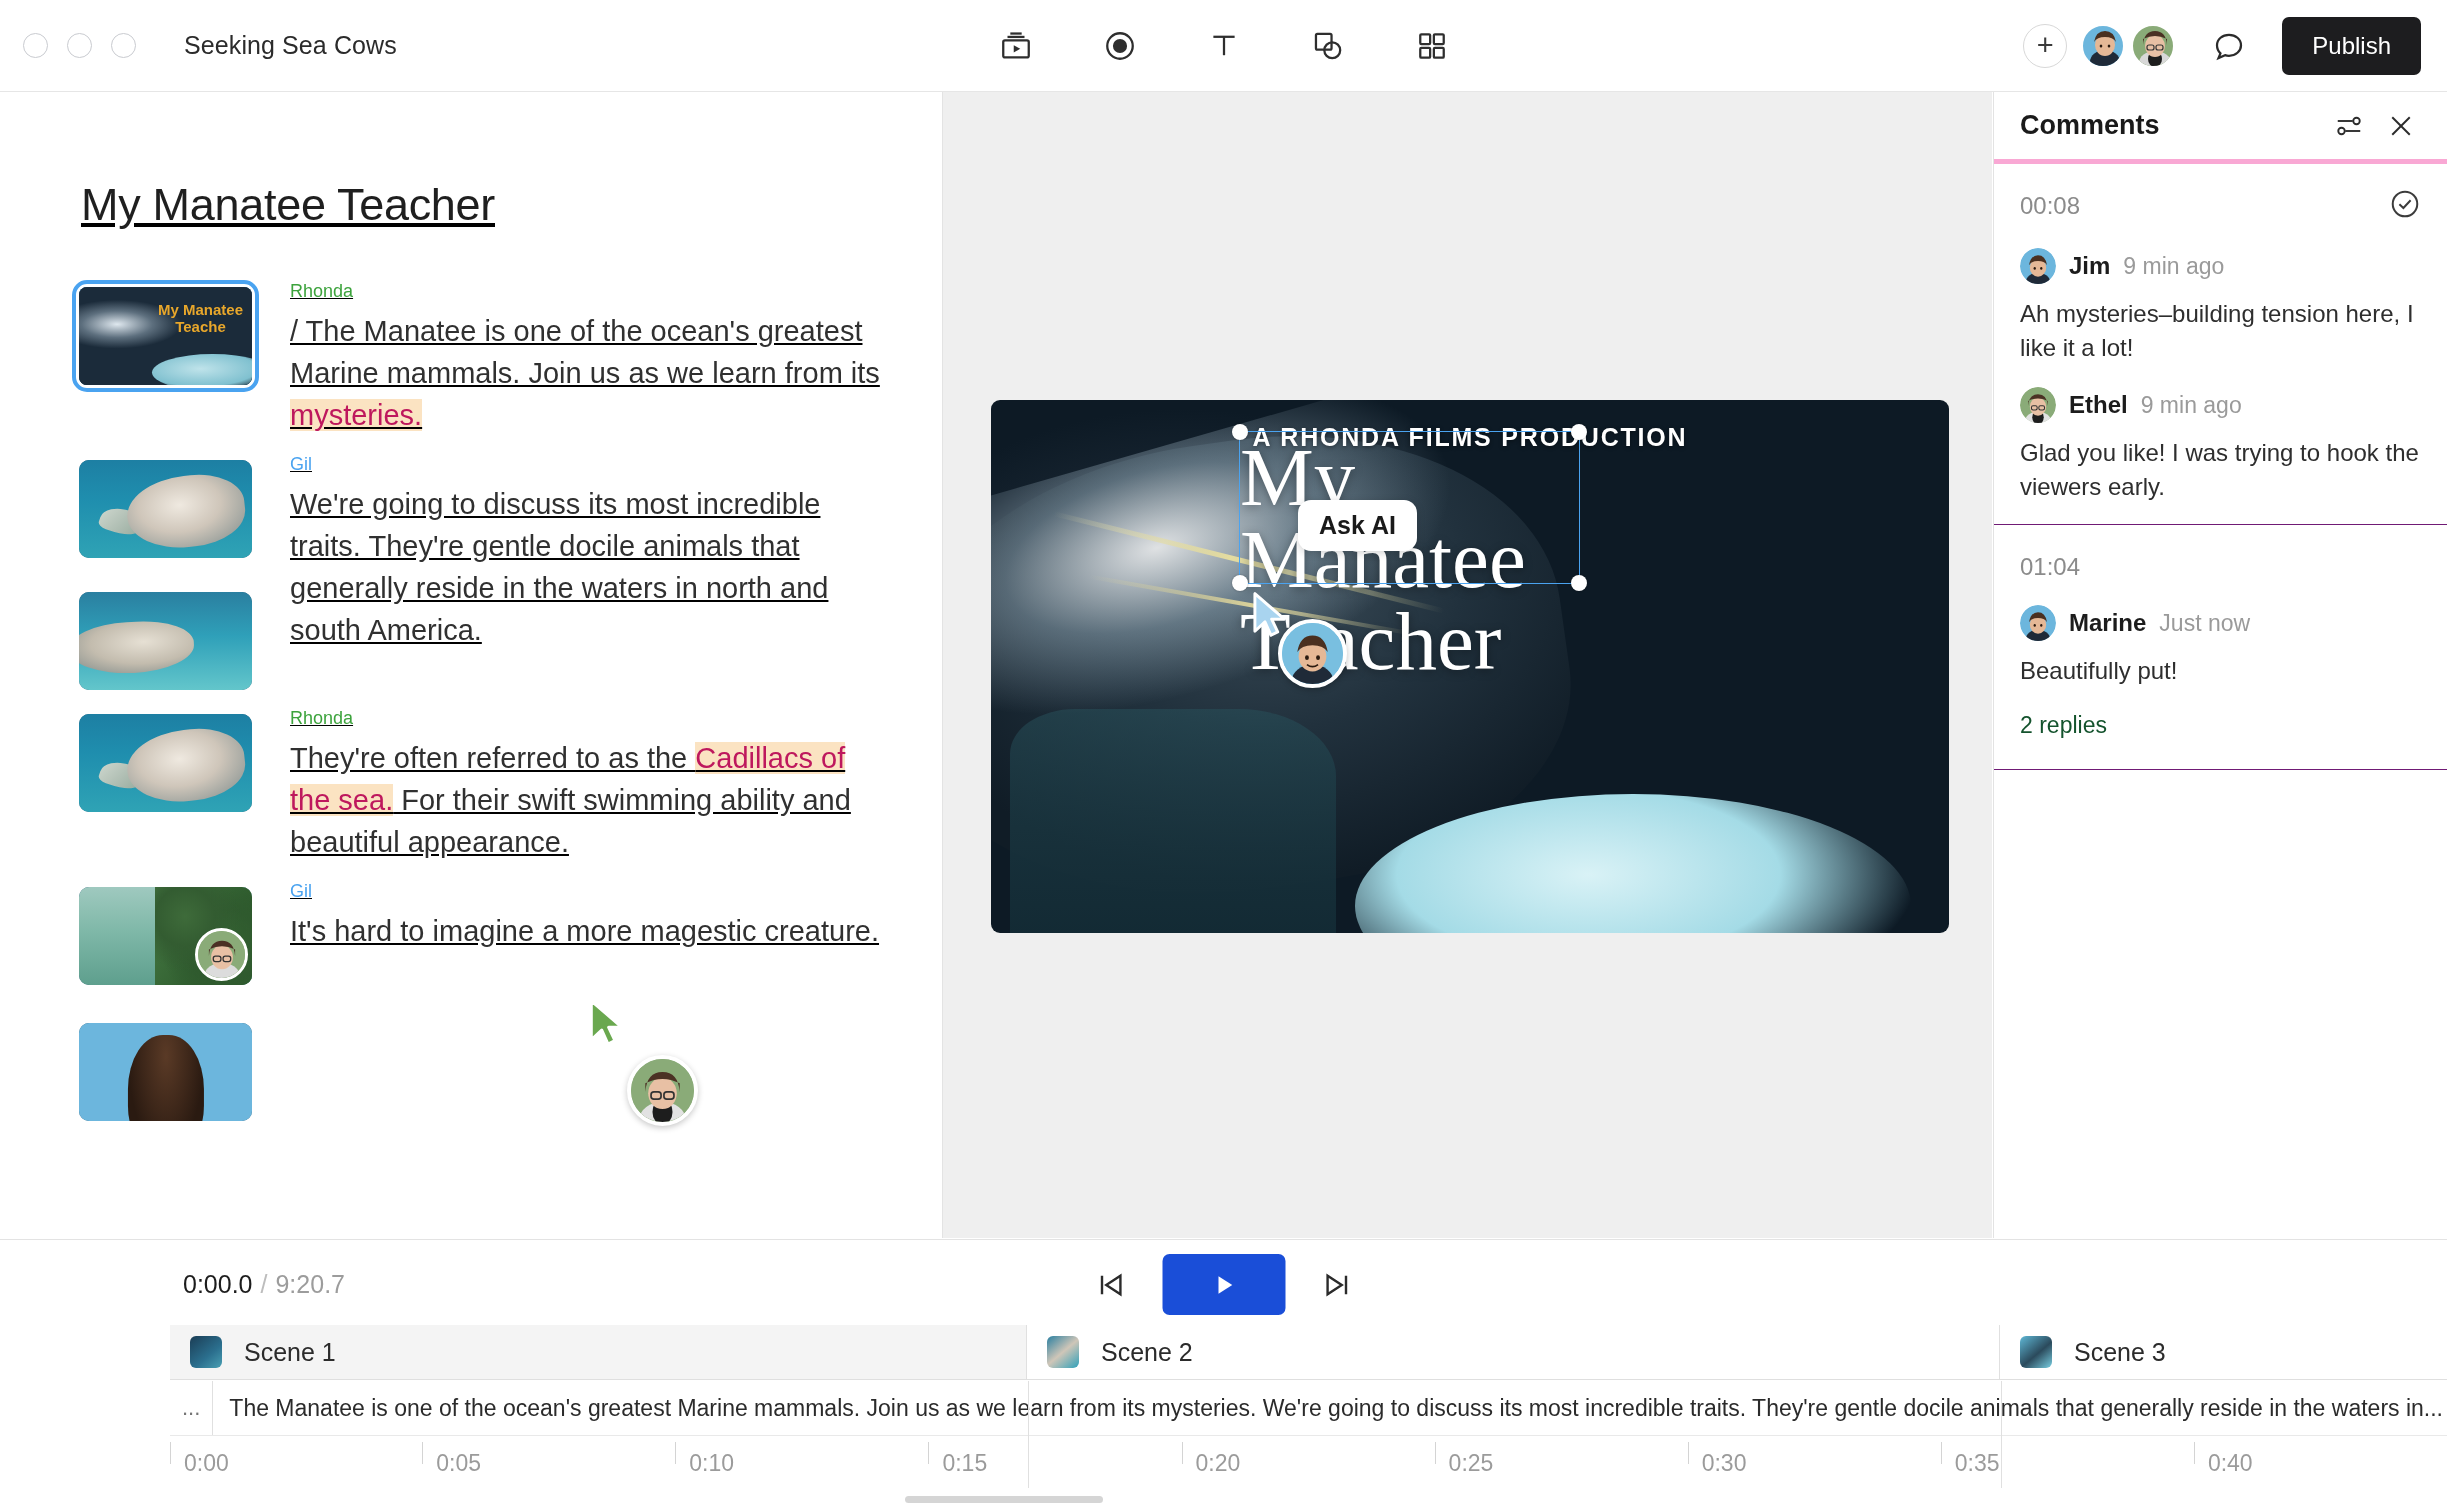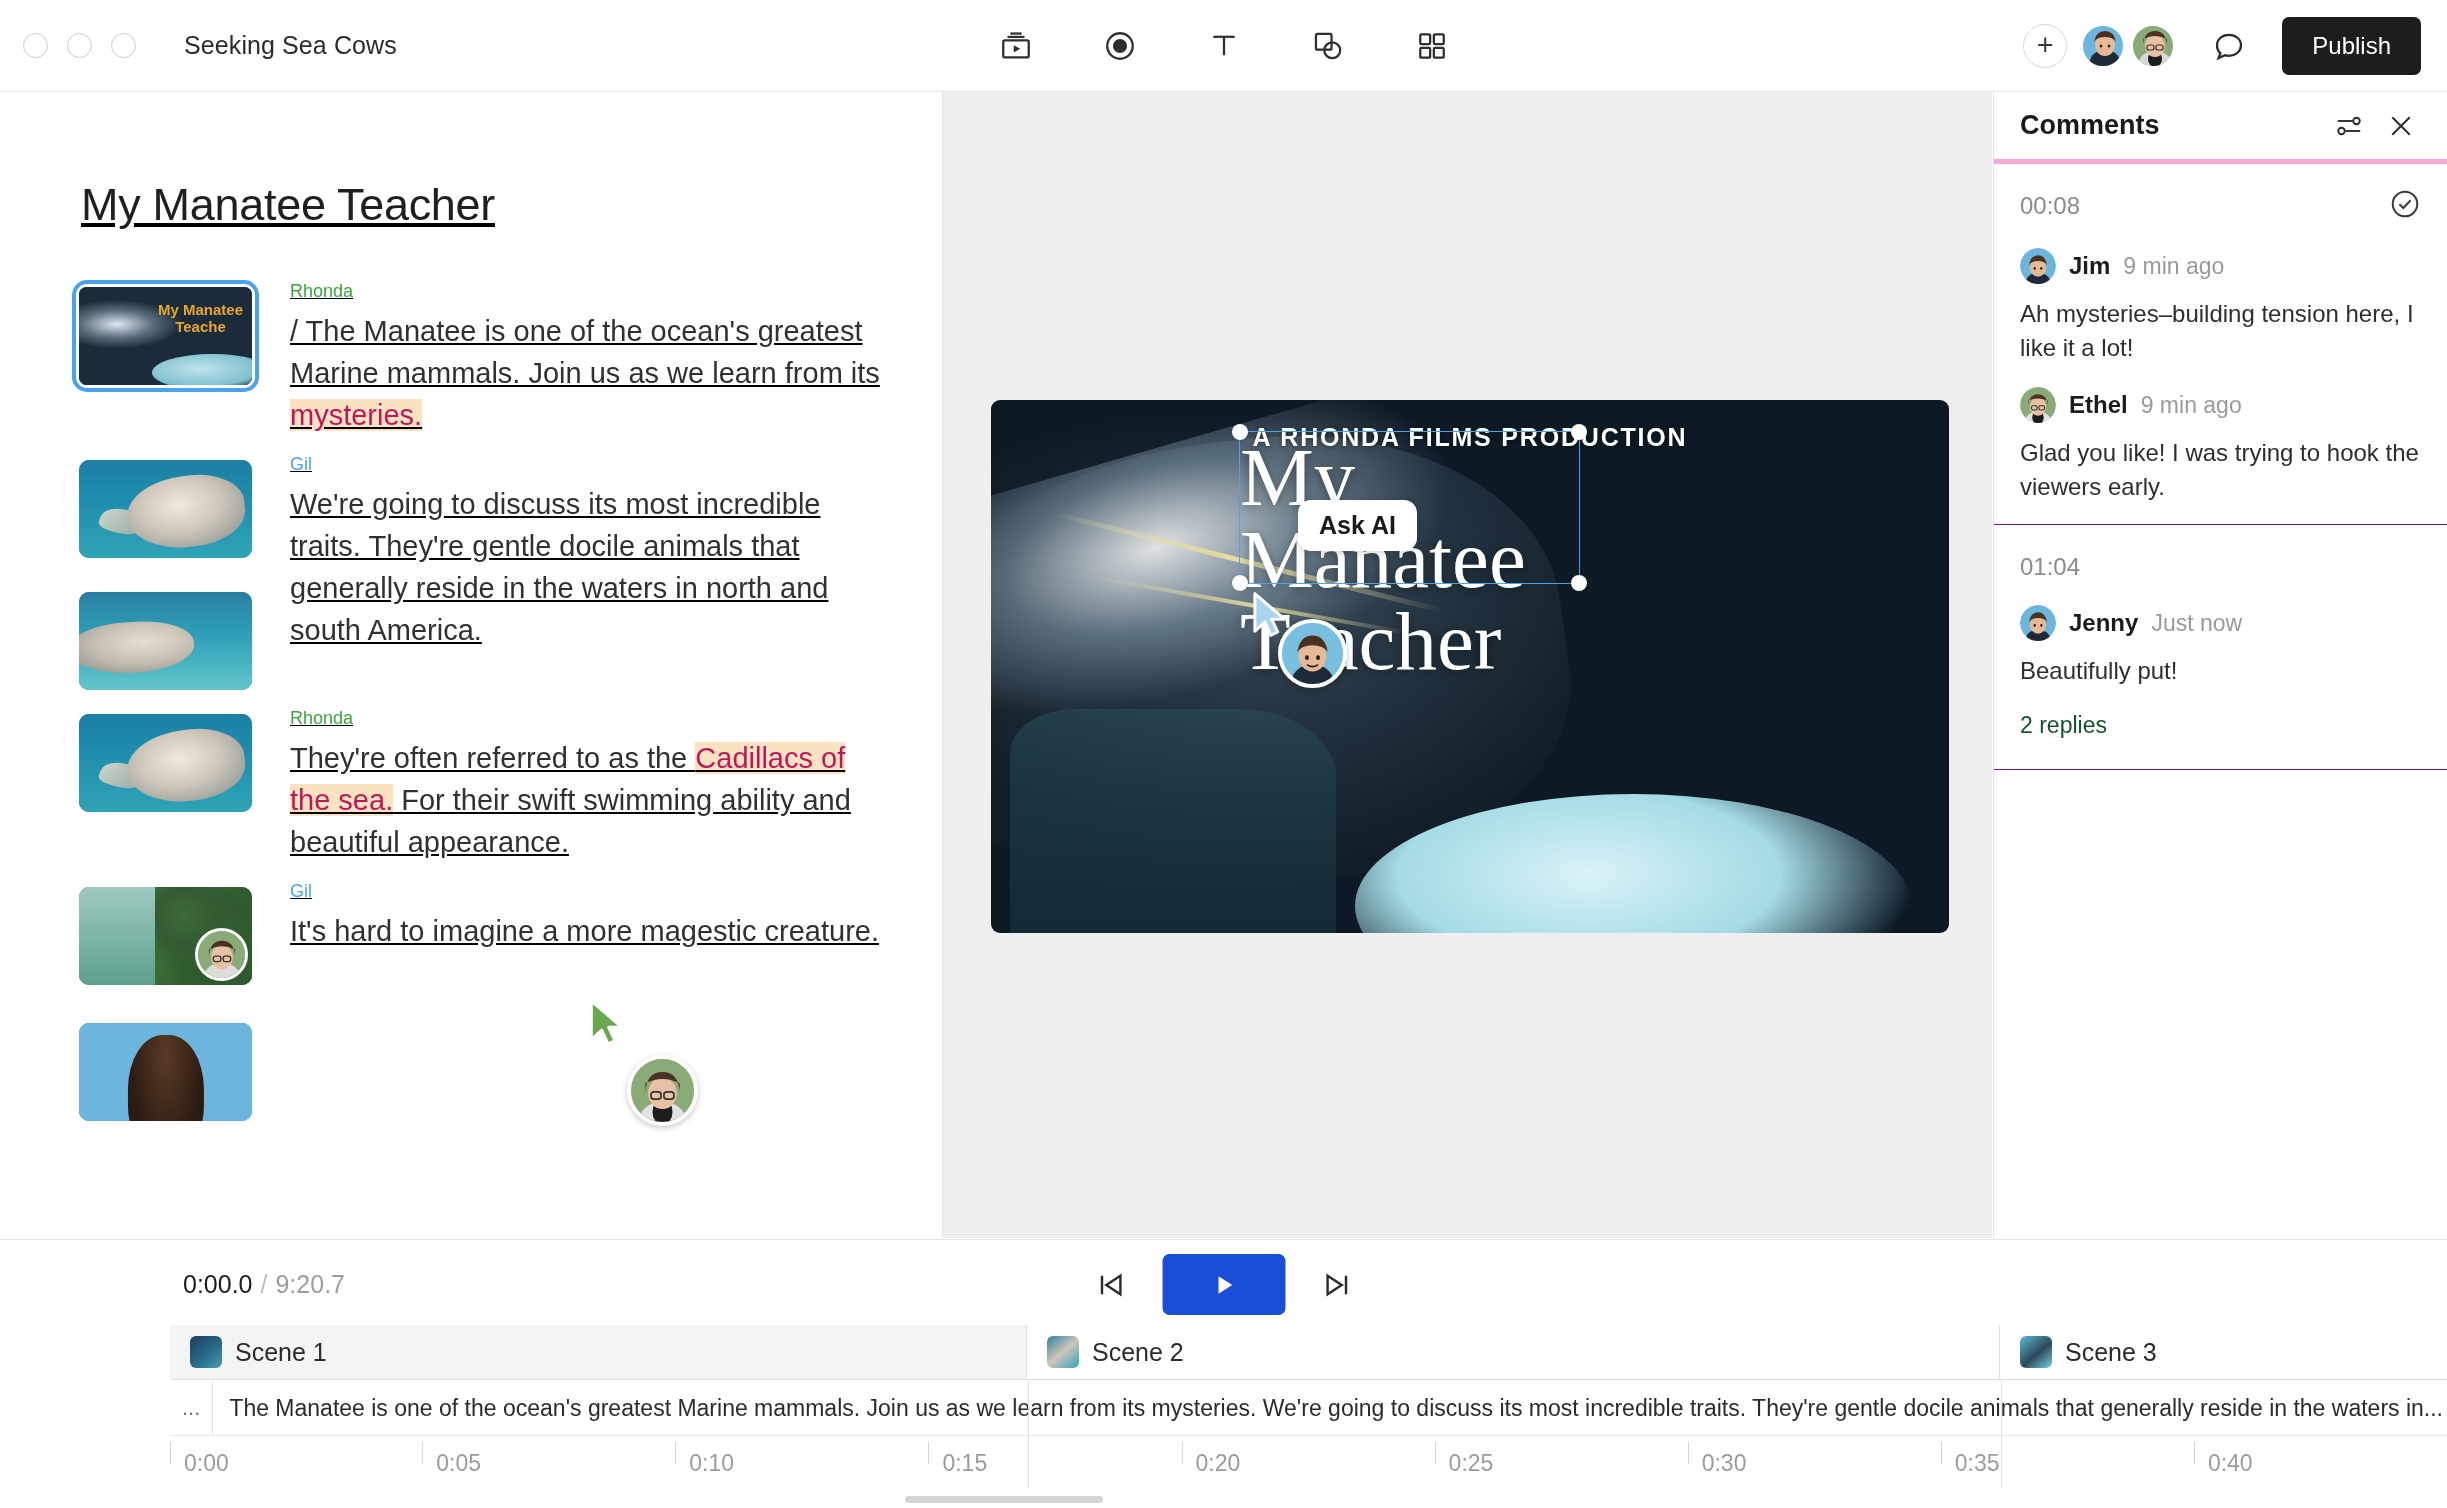--- a/index.html
+++ b/index.html
@@ -281,21 +281,21 @@
   .play-btn {
     width: 123px; height: 61px; background: #1a4ed8; border-radius: 7px;
     display: flex; align-items: center; justify-content: center; border: none; cursor: pointer;
   }
 
   .tl-scenes {
     position: absolute; left: 170px; right: 0; top: 85px; height: 55px;
     display: flex; border-bottom: 1px solid #dfdfdf;
   }
   .scene-tab {
-    display: flex; align-items: center; gap: 13px; padding-left: 20px;
+    display: flex; align-items: center; gap: 22px; padding-left: 20px;
     border-right: 1px solid #e0e0e0; font-size: 25px; color: #2b2b2b;
     cursor: pointer;
   }
   .scene-tab.active { background: #f4f4f4; }
   .scene-thumb {
     width: 32px; height: 32px; border-radius: 6px; overflow: hidden; position: relative; flex: none;
   }
   .st1 { background: linear-gradient(140deg, #1b3d55 0%, #2b6f8e 60%, #4aa0b4 100%); }
   .st2 { background: linear-gradient(140deg, #2a7fa0 0%, #cfc6b8 50%, #2fa0b9 100%); }
   .st3 { background: linear-gradient(140deg, #5fb8d6 0%, #2b4a5c 55%, #79cfe2 100%); }
@@ -633,21 +633,21 @@
           <div class="c-av">
             <svg width="36" height="36" viewBox="0 0 44 44">
               <circle cx="22" cy="22" r="22" fill="#6cb6dd"></circle>
               <ellipse cx="22" cy="42" rx="15" ry="12" fill="#1f2a38"></ellipse>
               <ellipse cx="22" cy="24" rx="10" ry="11" fill="#e5b896"></ellipse>
               <path d="M11 21 Q13 9 22 9 Q31 9 33 21 Q30 16 22 16 Q14 16 11 21Z" fill="#4a3020"></path>
               <ellipse cx="18" cy="25" rx="1.4" ry="1.7" fill="#2a1a10"></ellipse>
               <ellipse cx="26" cy="25" rx="1.4" ry="1.7" fill="#2a1a10"></ellipse>
             </svg>
           </div>
-          <div class="c-name">Jenny</div>
+          <div class="c-name">Marine</div>
           <div class="c-time">Just now</div>
         </div>
         <div class="c-text">Beautifully put!</div>
       </div>
       <div class="c-replies">2 replies</div>
     </div>
   </div>
 
   <div class="bottom">
     <div class="transport">

